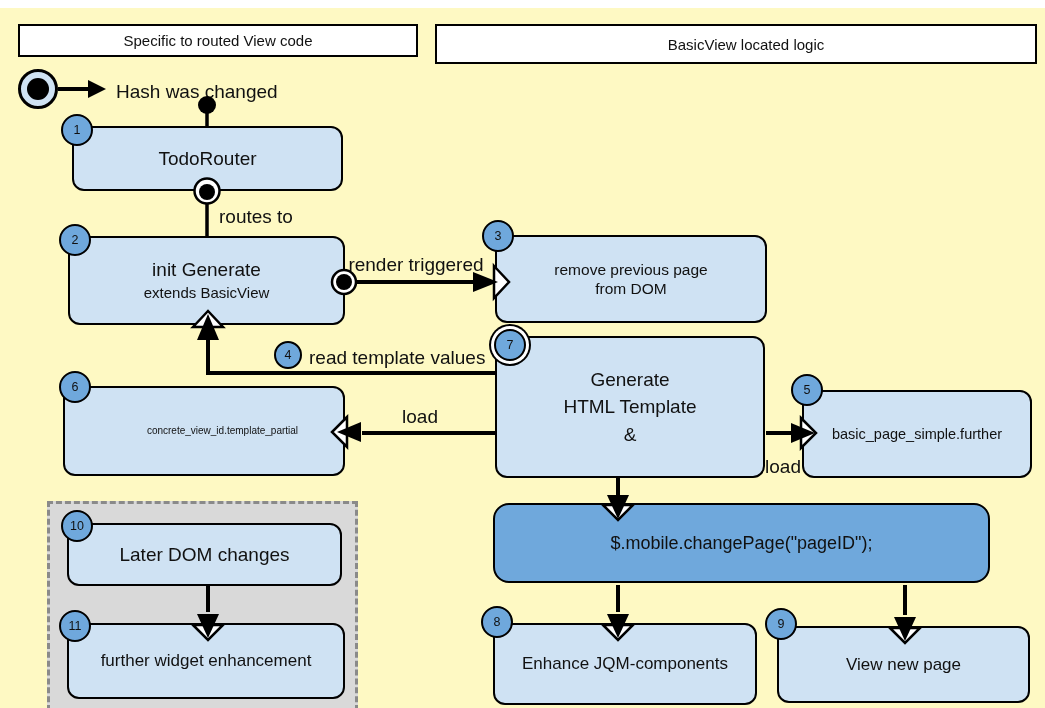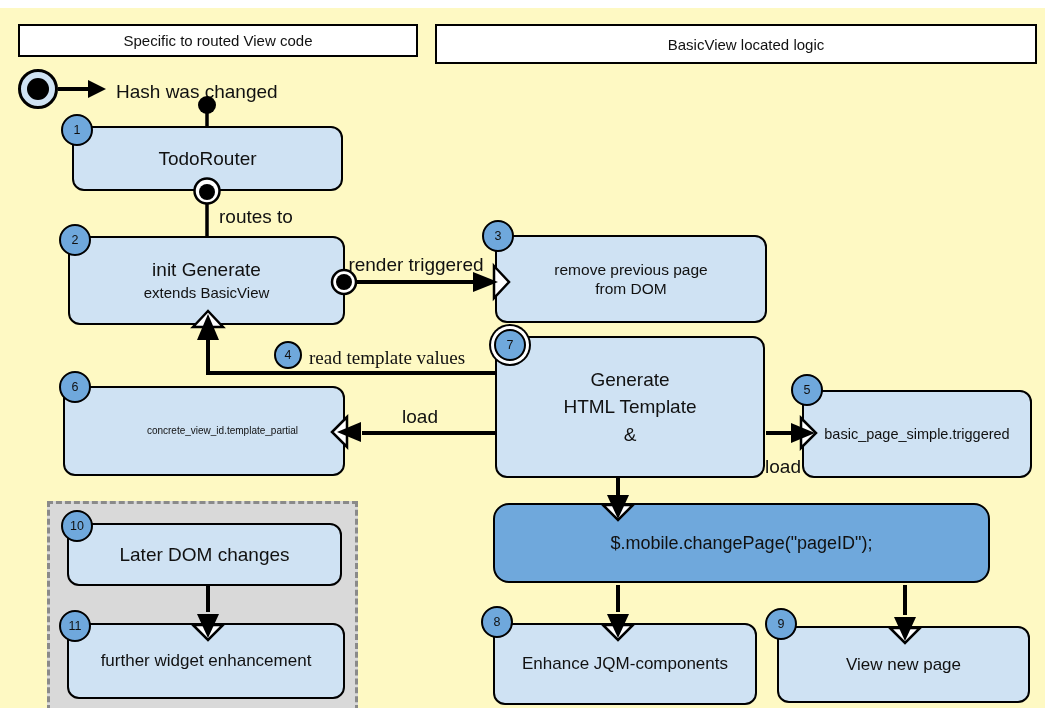--- a/index.html
+++ b/index.html
@@ -75,21 +75,21 @@
     <span>Generate</span>
     <span>HTML Template</span>
     <span>&amp;</span>
   </div>
 
   <div class="node fs15" style="left:63px; top:378px; width:282px; height:90px;">
     <span>concrete_view_id.template_partial</span>
   </div>
 
   <div class="node fs145" style="left:802px; top:382px; width:230px; height:88px;">
-    <span>basic_page_simple.triggered</span>
+    <span>basic_page_simple.further</span>
   </div>
 
   <div class="node accent fs18" style="left:493px; top:495px; width:497px; height:80px;">
     <span>$.mobile.changePage("pageID");</span>
   </div>
 
   <div class="node fs17" style="left:493px; top:615px; width:264px; height:82px;">
     <span>Enhance JQM-components</span>
   </div>
 
@@ -101,21 +101,21 @@
     <span>Later DOM changes</span>
   </div>
 
   <div class="node fs17" style="left:67px; top:615px; width:278px; height:76px;">
     <span>further widget enhancement</span>
   </div>
 
   <div class="lbl" style="left:116px; top:73px;">Hash was changed</div>
   <div class="lbl" style="left:219px; top:198px;">routes to</div>
   <div class="lbl ctr" style="left:348px; top:246px; width:136px;">render triggered</div>
-  <div class="lbl" style="left:309px; top:339px;font-family:Liberation Serif, serif;">read template values</div>
+  <div class="lbl" style="left:309px; top:339px;">read template values</div>
   <div class="lbl ctr" style="left:392px; top:398px; width:56px;">load</div>
   <div class="lbl ctr" style="left:756px; top:448px; width:54px;">load</div>
 
   <svg class="overlay" width="1045" height="708" viewBox="0 0 1045 708">
 
     <line x1="58" y1="81" x2="88" y2="81" stroke="#000" stroke-width="4"></line>
     <line x1="207" y1="99" x2="207" y2="119" stroke="#000" stroke-width="3.5"></line>
     <line x1="207" y1="192" x2="207" y2="228" stroke="#000" stroke-width="3.5"></line>
     <line x1="356" y1="274" x2="476" y2="274" stroke="#000" stroke-width="4"></line>
     <polyline points="496,365 208,365 208,330" fill="none" stroke="#000" stroke-width="4"></polyline>

